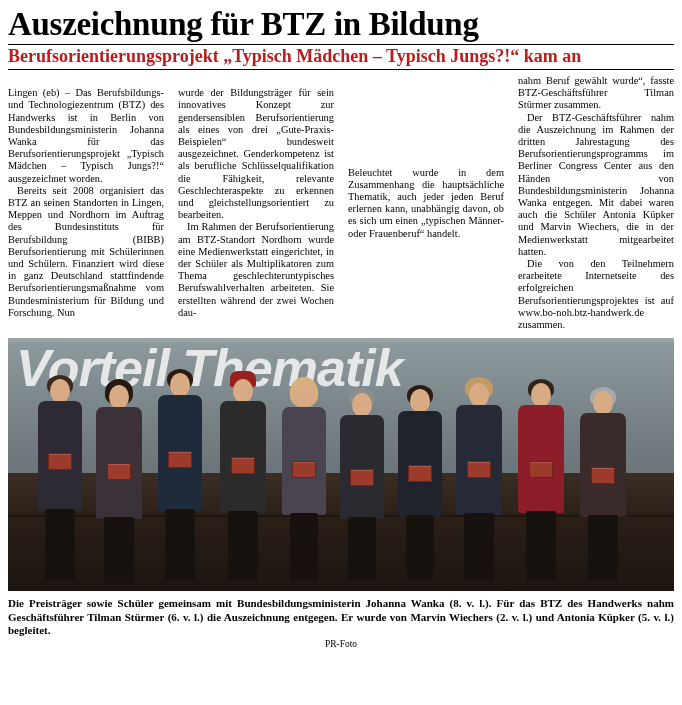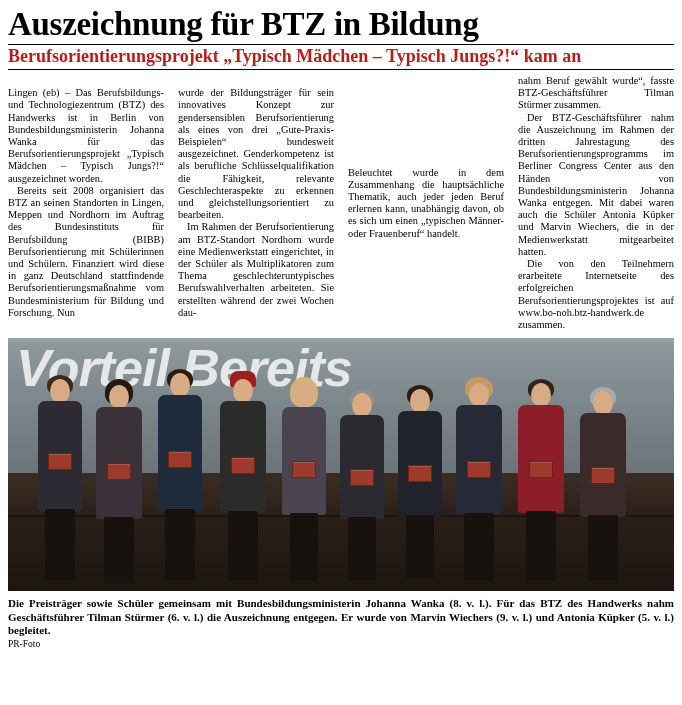--- a/index.html
+++ b/index.html
@@ -155,21 +155,21 @@
   .caption {
     margin-top: 6px;
     font-size: 11px;
     line-height: 13.5px;
     font-weight: bold;
     text-align: justify;
   }
   .credit {
     margin-top: 1px;
     font-size: 9.5px;
-    text-align: left;
+    text-align: center;
     font-weight: normal;
   }
 </style>
 </head>
 <body>
 
 <div class="page">
 
   <h1 class="headline">Auszeichnung für BTZ in Bildung</h1>
   <hr class="rule">
@@ -196,21 +196,21 @@
       <p class="noindent">nahm Beruf gewählt wurde“, fasste BTZ-Geschäftsführer Tilman Stürmer zusammen.</p>
       <p class="noindent">Der BTZ-Geschäftsführer nahm die Auszeichnung im Rahmen der dritten Jahrestagung des Berufsorientierungsprogramms im Berliner Congress Center aus den Händen von Bundesbildungsministerin Johanna Wanka entgegen. Mit dabei waren auch die Schüler Antonia Küpker und Marvin Wiechers, die in der Medienwerkstatt mitgearbeitet hatten.</p>
       <p class="noindent">Die von den Teilnehmern erarbeitete Internetseite des erfolgreichen Berufsorientierungsprojektes ist auf www.bo-noh.btz-handwerk.de zusammen.</p>
     </div>
 
   </div>
 
   <div class="photo">
     <div class="wall"></div>
     <div class="wall-panel" style="left:0;top:0;width:100%;height:4px;"></div>
-    <div class="wall-text">Vorteil Bereits</div>
+    <div class="wall-text">Vorteil Thematik</div>
     <div class="stage"></div>
     <div class="floorline"></div>
 
     <div class="person" style="left:24px;width:56px;height:210px;">
       <div class="hair" style="top:0;width:26px;height:20px;background:#3a2a1e;"></div>
       <div class="head" style="top:4px;width:20px;height:24px;"></div>
       <div class="body" style="top:26px;width:44px;height:110px;background:#2e2a33;"></div>
       <div class="legs" style="top:134px;width:30px;height:72px;"></div>
       <div class="box" style="top:78px;"></div>
     </div>
@@ -281,16 +281,16 @@
 
     <div class="person" style="left:566px;width:58px;height:198px;">
       <div class="hair" style="top:0;width:26px;height:20px;background:#a9a9a9;"></div>
       <div class="head" style="top:4px;width:20px;height:24px;"></div>
       <div class="body" style="top:26px;width:46px;height:104px;background:#3a2a2a;"></div>
       <div class="legs" style="top:128px;width:30px;height:66px;"></div>
       <div class="box" style="top:80px;"></div>
     </div>
   </div>
 
-  <div class="caption">Die Preisträger sowie Schüler gemeinsam mit Bundesbildungsministerin Johanna Wanka (8. v. l.). Für das BTZ des Handwerks nahm Geschäftsführer Tilman Stürmer (6. v. l.) die Auszeichnung entgegen. Er wurde von Marvin Wiechers (9. v. l.) und Antonia Küpker (5. v. l.) begleitet.</div>
+  <div class="caption">Die Preisträger sowie Schüler gemeinsam mit Bundesbildungsministerin Johanna Wanka (8. v. l.). Für das BTZ des Handwerks nahm Geschäftsführer Tilman Stürmer (6. v. l.) die Auszeichnung entgegen. Er wurde von Marvin Wiechers (2. v. l.) und Antonia Küpker (5. v. l.) begleitet.</div>
   <div class="credit">PR-Foto</div>
 
 </div>
 
 </body></html>

